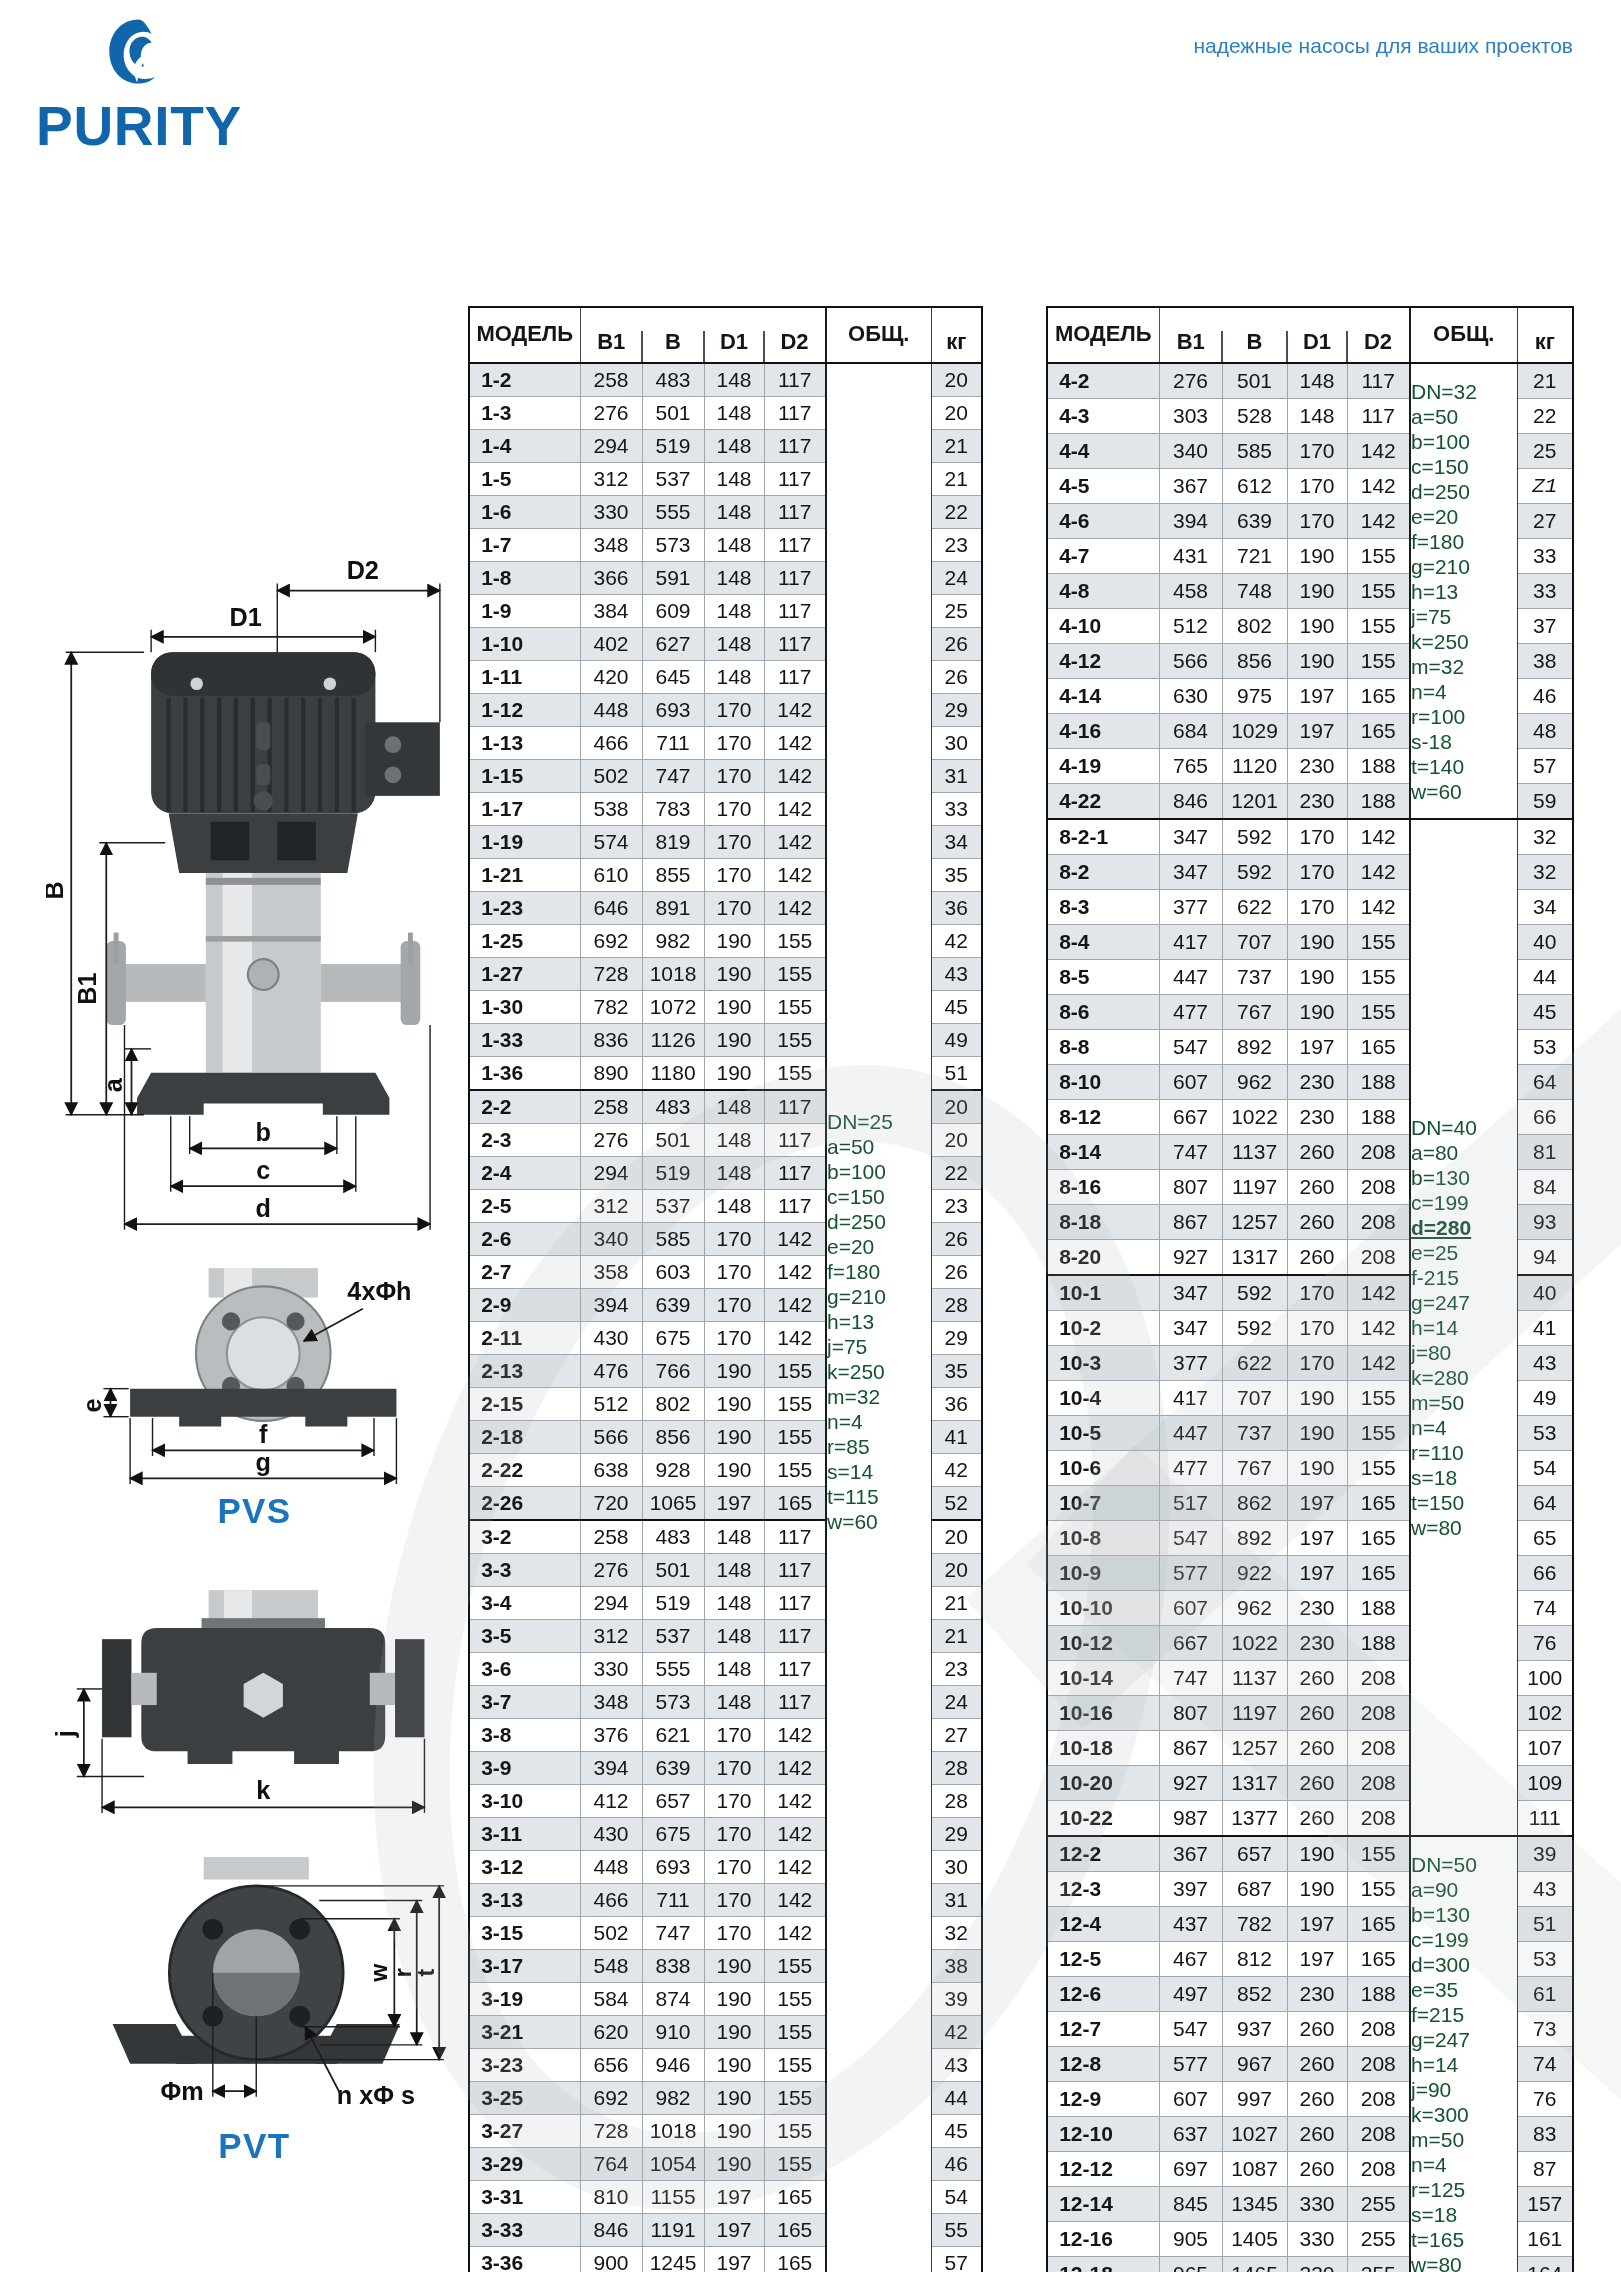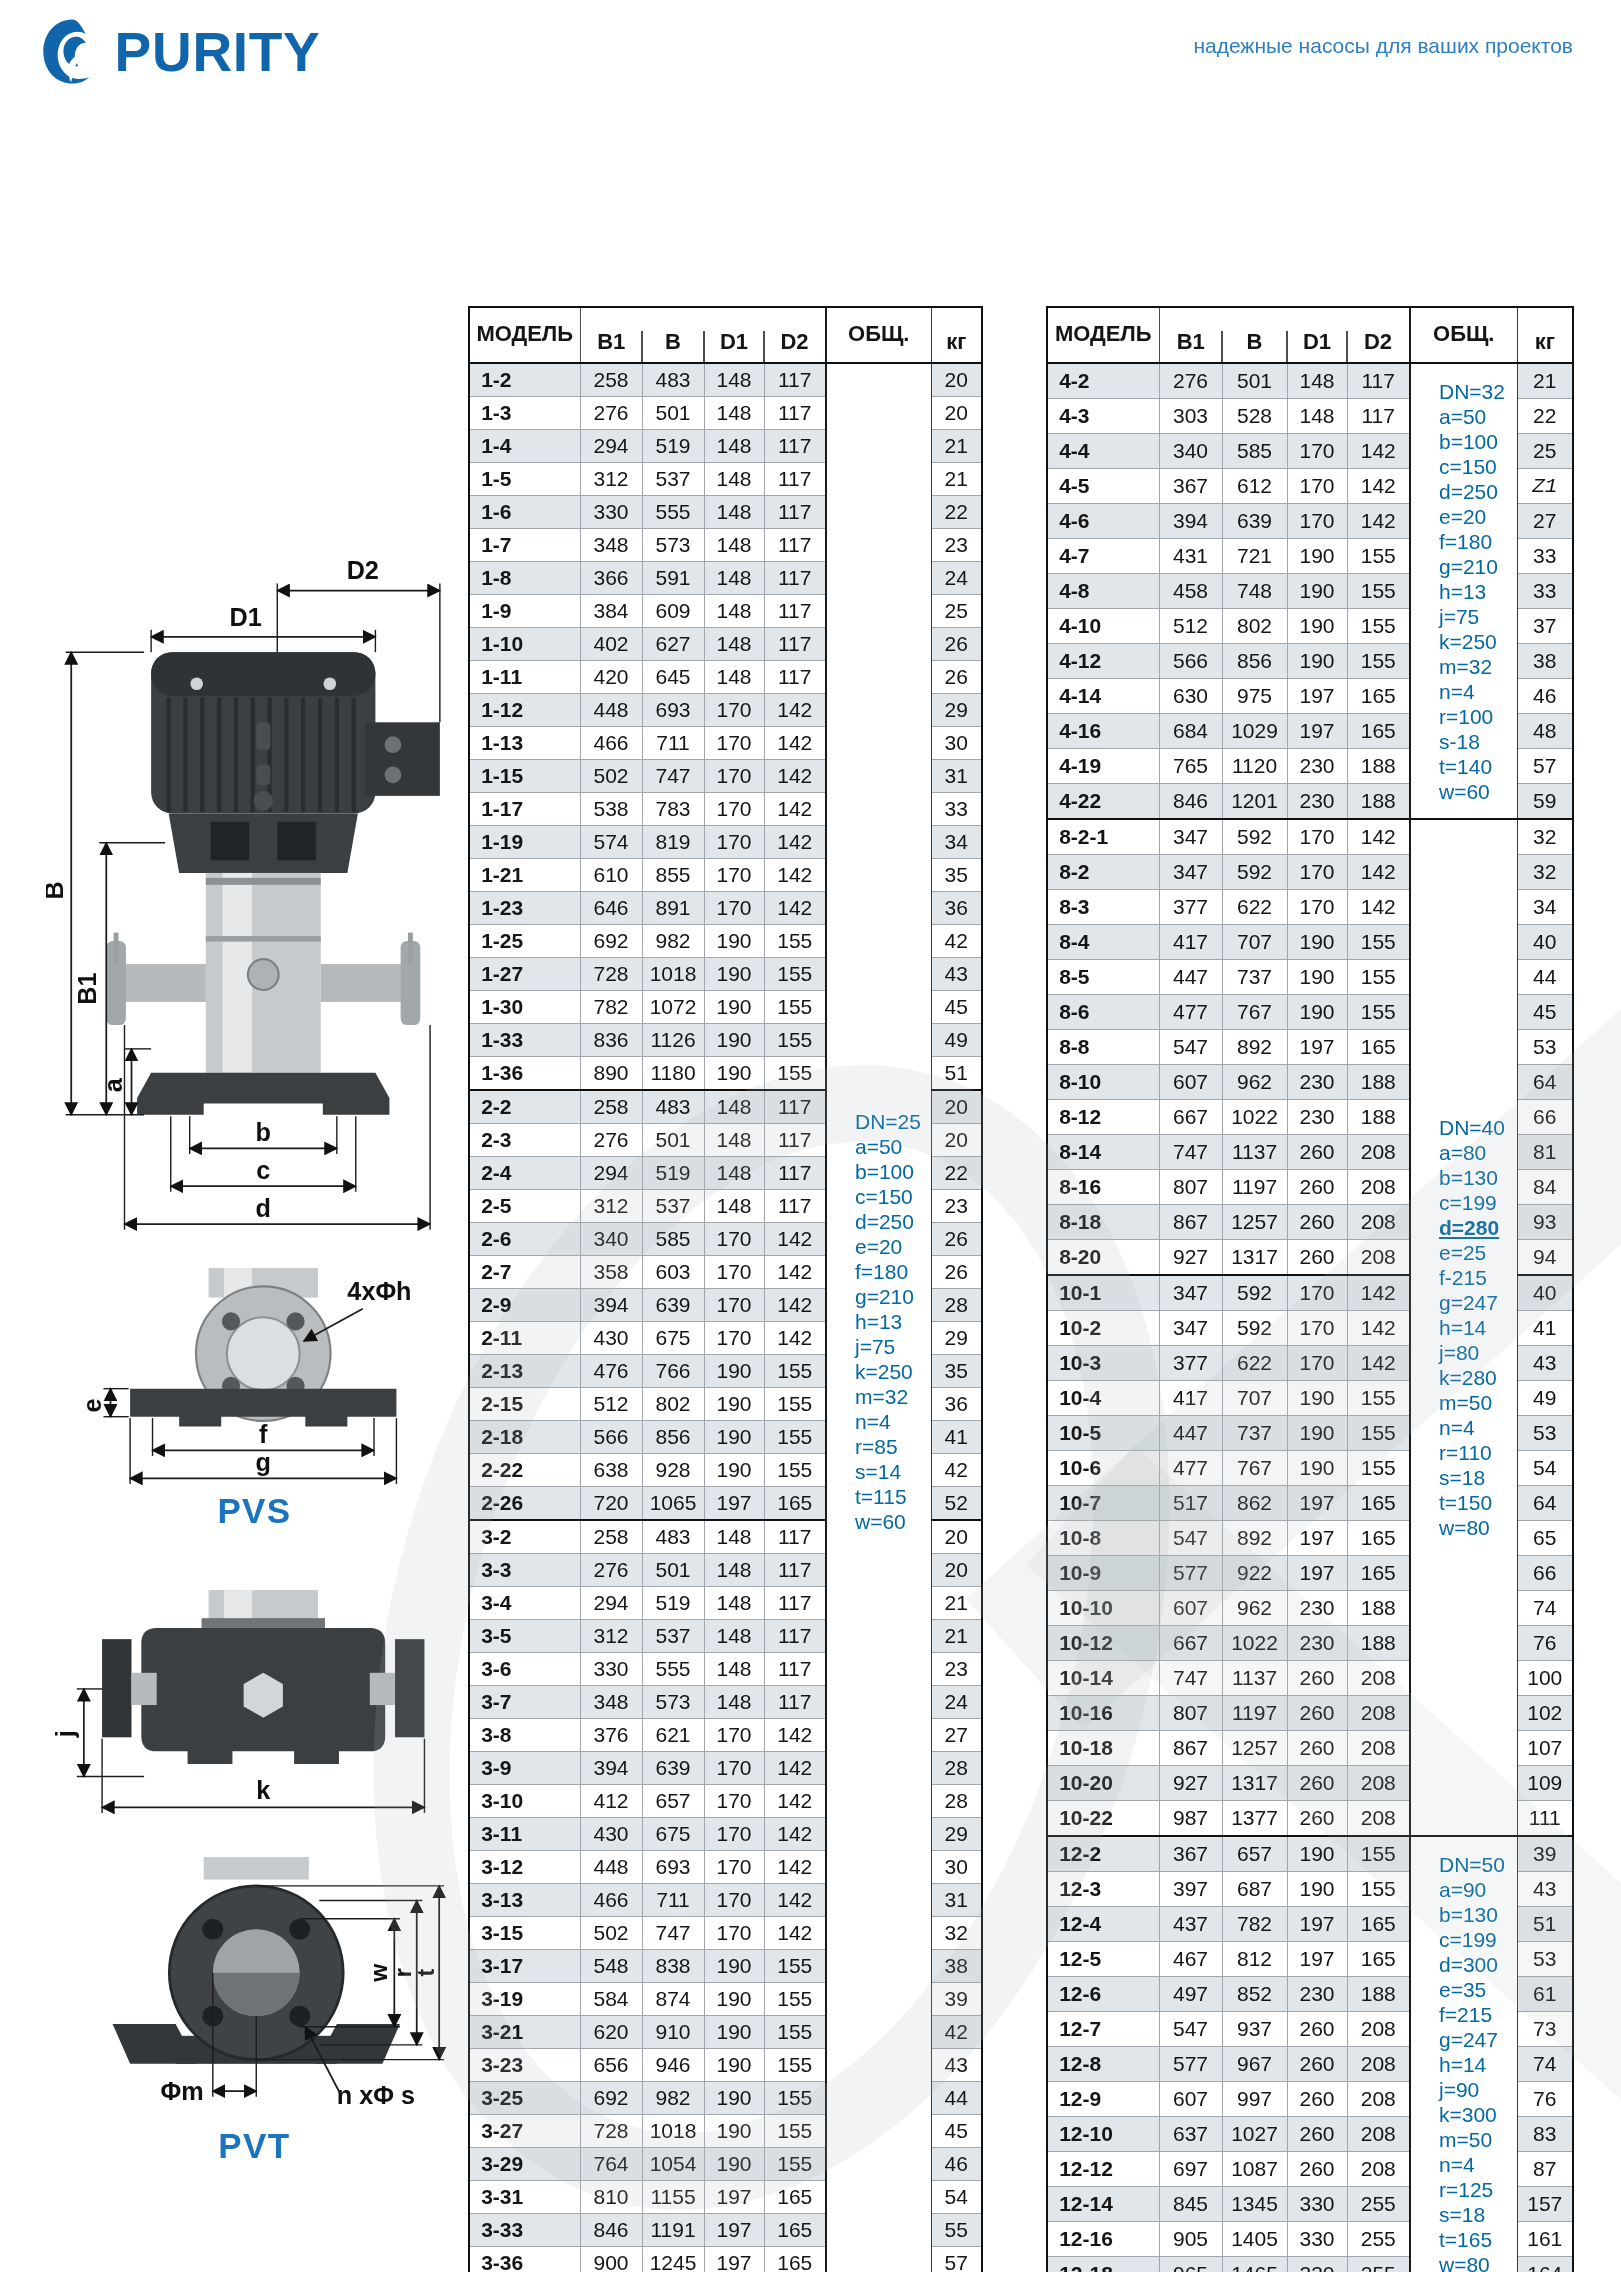--- a/index.html
+++ b/index.html
@@ -1,21 +1,21 @@
 <!DOCTYPE html>
 <html style="font-size:11.2px"><head>
 <meta charset="utf-8">
 <style>
   html,body{margin:0;padding:0;}
   body{
     width:1622px;height:2273px;position:relative;background:#ffffff;
     font-family:"Liberation Sans","DejaVu Sans",sans-serif;color:#151515;overflow:hidden;
   }
   
-  .brand{position:absolute;left:36px;top:15.4px;display:flex;align-items:center;gap:5.6px;}
+  .brand{position:absolute;left:36px;top:15.4px;display:flex;align-items:center;gap:5.6px;flex-direction:column;}
   .brand-mark{width:73px;height:73px;}
   .brand-text{font-size:55px;font-weight:bold;color:#1165ab;letter-spacing:0.7px;}
   .tagline{position:absolute;right:49px;top:34px;font-size:21px;color:#2e7fc1;}
 
   
   .wm{position:absolute;pointer-events:none;z-index:40;}
   .wm1{left:393px;top:1052px;width:603px;height:1017px;border:77px solid rgba(176,183,189,0.16);border-radius:50%;transform:rotate(16deg);}
   .wm2{left:898px;top:1248px;width:982px;height:175px;background:rgba(176,183,189,0.15);transform:rotate(-42deg);}
   .wm3{left:968px;top:1718px;width:877px;height:161px;background:rgba(176,183,189,0.13);transform:rotate(42deg);}
 
@@ -30,21 +30,21 @@
   .tbl thead th{border:none;border-bottom:2.8px solid #101010;font-weight:bold;font-size:22px;position:relative;}
   .tbl thead th.low{vertical-align:bottom;padding-bottom:7px;}
   .tbl thead th.mid{vertical-align:middle;padding-bottom:3px;}
   .tbl thead th.h-b1{border-left:0.7px solid #4b4f53;}
   .tbl thead th.psep::before{content:"";position:absolute;left:-0.7px;bottom:0;width:1.4px;height:31px;background:#4b4f53;}
   .tbl thead th.h-obsh{border-left:2.1px solid #1b1b1b;border-right:1.4px solid #3a3a3a;}
   .tbl td.model{text-align:left;padding-left:11.2px;font-weight:bold;}
   .tbl tr.shade td{background:#e1e6ea;}
   .tbl tr.section-start td{border-top:2.1px solid #101010;}
   .tbl td.obsh{background:#ffffff !important;border-left:2.1px solid #1b1b1b;border-right:1.4px solid #3a3a3a;}
-  .note{text-align:left;padding-left:28px;font-size:21px;line-height:25px;color:#0369a1;font-weight:normal;}
+  .note{text-align:left;padding-left:0;font-size:21px;line-height:25px;color:#14532d;font-weight:normal;}
   .note .boldline{font-weight:bold;text-decoration:underline;}
   td.ital{font-style:italic;font-family:Liberation Mono, monospace;}
 
   
   .diagram{position:absolute;z-index:10;}
   .dg-label{position:absolute;left:46px;width:417px;text-align:center;font-size:35px;font-weight:bold;color:#1b74bd;letter-spacing:1.4px;z-index:10;}
   .dimline{stroke:#1c1c1c;stroke-width:2.5;fill:none;}
   .extline{stroke:#1c1c1c;stroke-width:2;fill:none;}
   .dimtxt{font-size:36px;font-weight:bold;fill:#101010;font-family:"Liberation Sans","DejaVu Sans",sans-serif;}
   .dimtxt-sm{font-size:33px;font-weight:bold;fill:#101010;font-family:"Liberation Sans","DejaVu Sans",sans-serif;}

